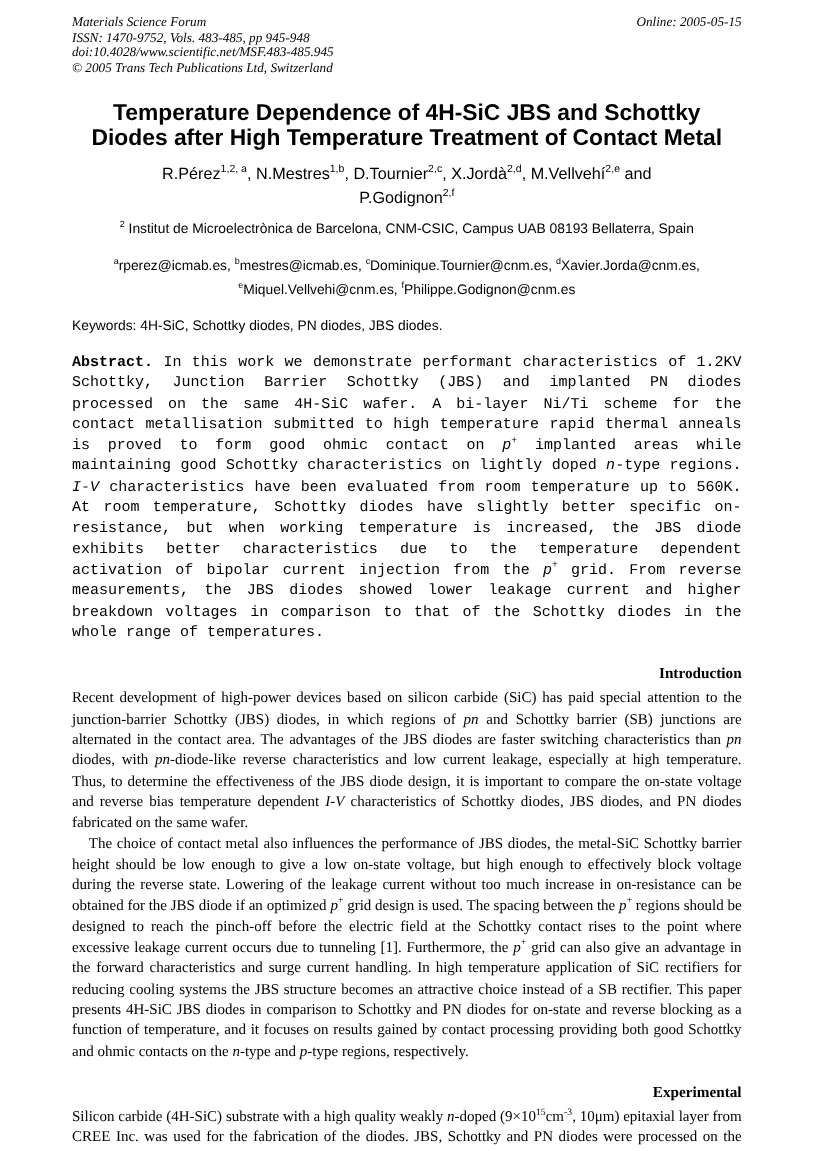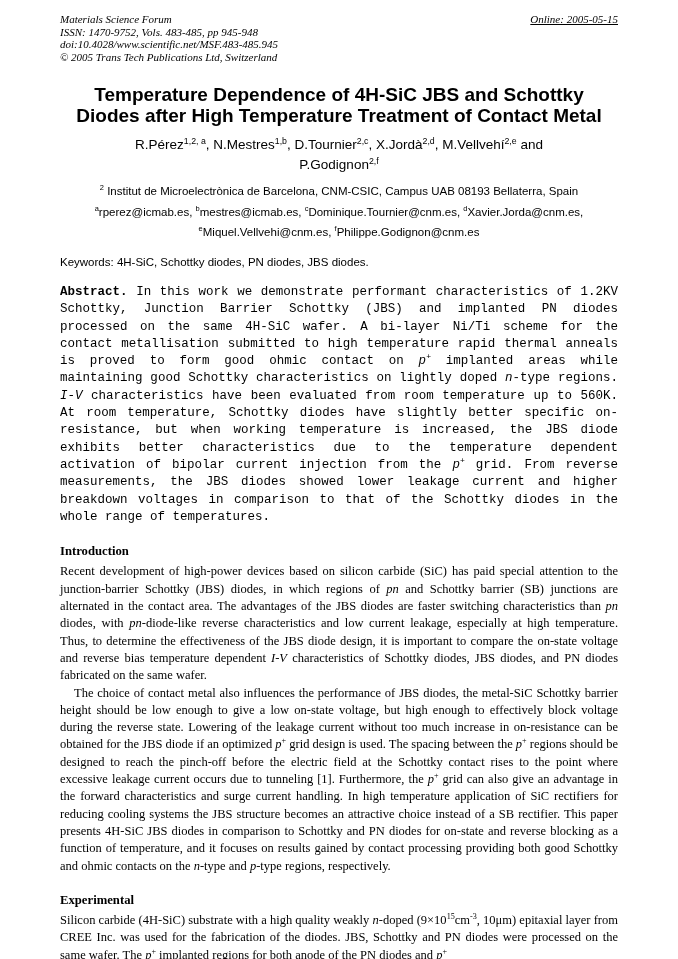--- a/index.html
+++ b/index.html
@@ -8,37 +8,37 @@
     width:678px;height:959px;
     background:#ffffff;color:#000000;
     box-sizing:border-box;
     padding:13px 60px 0 60px;
     overflow:hidden;
   }
   
   .hdr{display:flex;justify-content:space-between;align-items:flex-start;
        font:italic 11px/12.5px "Liberation Serif", serif;}
   .hdr-left div{white-space:nowrap;}
-  .hdr-right{white-space:nowrap;text-decoration:underline;}
+  .hdr-right{white-space:nowrap;}
   
   .title{font-family:"Liberation Sans", sans-serif;font-weight:bold;
          font-size:19px;line-height:21px;text-align:center;
          margin:21px 0 0 0;}
   .authors{font:13.5px/20px "Liberation Sans", sans-serif;text-align:center;
            margin-top:9px;padding:0 38px;}
   .affil{font:11.5px/14px "Liberation Sans", sans-serif;text-align:center;margin-top:9px;}
-  .emails{font:11.5px/20px "Liberation Sans", sans-serif;text-align:center;margin-top:4px;padding:0 6px;}
+  .emails{font:11.5px/20px "Liberation Sans", sans-serif;text-align:center;margin-top:14px;padding:0 6px;}
   sup{font-size:0.65em;line-height:0;vertical-align:super;text-align:center;}
   
   .keywords{font:11.5px/15px "Liberation Sans", sans-serif;margin-top:13px;}
   .kw-label{font-weight:normal;}
   
   .body{font:12.5px/17.3px "Liberation Serif", serif;text-align:justify;margin:0;}
   .abstract{margin-top:14px;font-family:Liberation Mono, monospace;}
-  .sec{font:bold 12.7px/17.3px "Liberation Serif", serif;margin:17px 0 3px 0;}
+  .sec{font:bold 12.7px/17.3px "Liberation Serif", serif;margin:17px 0 3px 0;text-align:right;}
   .body.indent{text-indent:14px;}
 </style>
 </head>
 <body>
 
 <div class="page">
 
   <div class="hdr">
     <div class="hdr-left">
       <div>Materials Science Forum</div>

